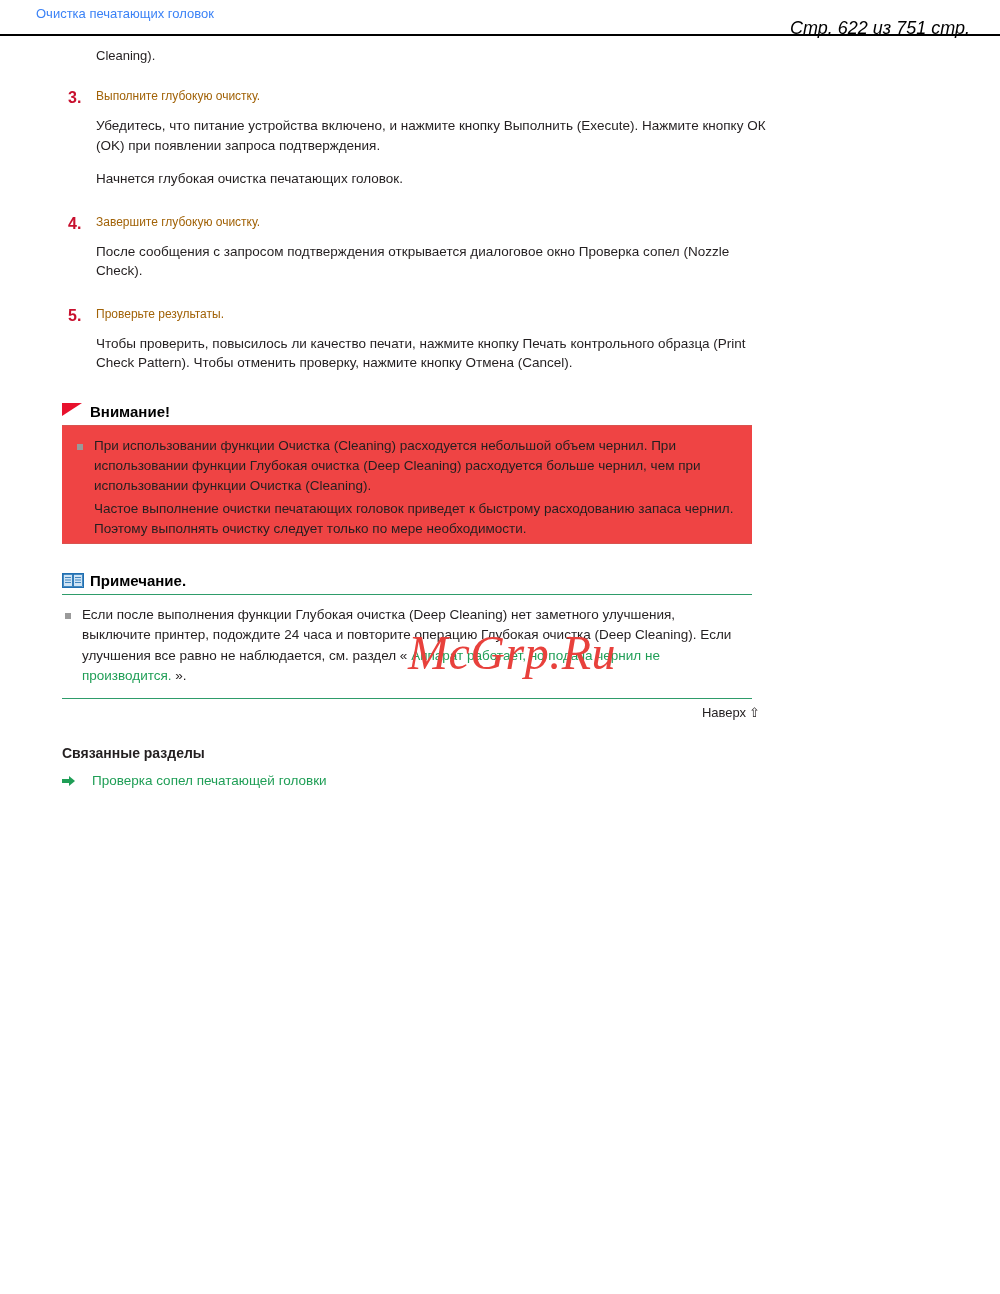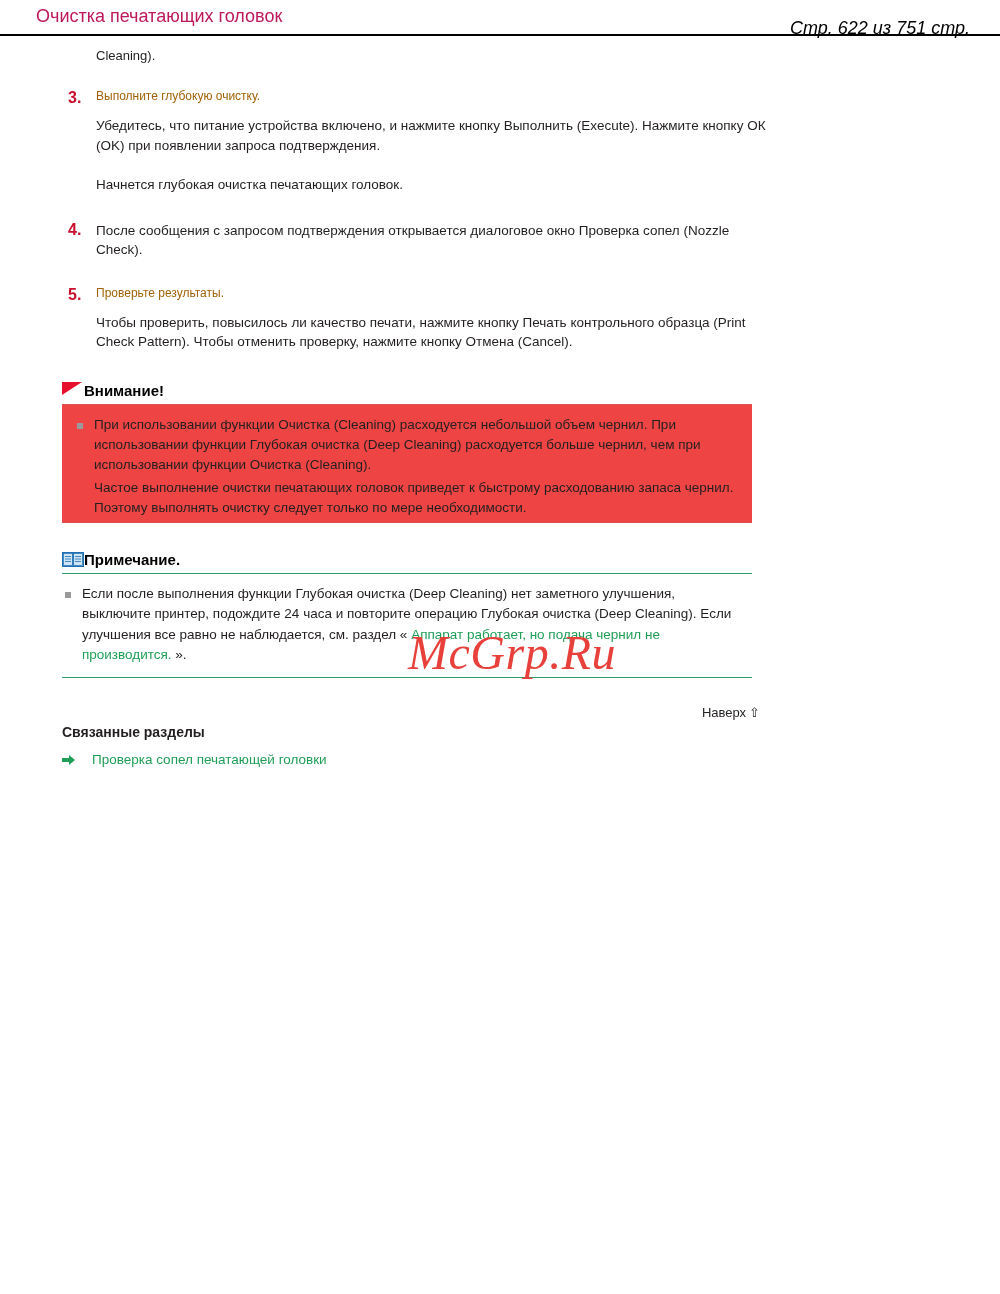--- a/index.html
+++ b/index.html
@@ -27,22 +27,22 @@
     left: 0;
     width: 1000px;
     height: 36px;
     border-bottom: 2px solid #000000;
     box-sizing: border-box;
   }
   .header-title {
     position: absolute;
     left: 36px;
     top: 6px;
-    font-size: 18px;
-    color: #be185d;
+    font-size: 13px;
+    color: #3b82f6;
     white-space: nowrap;
   }
   .header-page {
     position: absolute;
     right: 30px;
     top: 18px;
     font-size: 18px;
     font-style: italic;
     color: #000000;
     white-space: nowrap;
@@ -78,32 +78,33 @@
     line-height: 1.25;
   }
   .step-body {
     margin-top: 12px;
     font-size: 13.5px;
     line-height: 1.45;
     color: #231f20;
     max-width: 680px;
   }
   .step-body.second {
-    margin-top: 20px;
+    margin-top: 14px;
   }
   
   .notice {
     margin-top: 30px;
     margin-left: 62px;
     margin-right: 0;
     width: 690px;
   }
   .notice-head {
     display: flex;
     align-items: center;
+    gap: 6px;
     padding-bottom: 5px;
   }
   .notice-head-text {
     font-size: 15px;
     font-weight: bold;
     color: #000000;
   }
   .caution .notice-head {
     border-bottom: 1px solid #d9534f;
   }
@@ -258,20 +259,21 @@
 
     <div class="step">
       <div class="step-num">3.</div>
       <div class="step-title">Выполните глубокую очистку.</div>
       <div class="step-body">Убедитесь, что питание устройства включено, и нажмите кнопку Выполнить (Execute). Нажмите кнопку ОК (OK) при появлении запроса подтверждения.</div>
       <div class="step-body second">Начнется глубокая очистка печатающих головок.</div>
     </div>
 
     <div class="step">
       <div class="step-num">4.</div>
+      <div class="step-title">Завершите глубокую очистку.</div>
       <div class="step-body">После сообщения с запросом подтверждения открывается диалоговое окно Проверка сопел (Nozzle Check).</div>
     </div>
 
     <div class="step">
       <div class="step-num">5.</div>
       <div class="step-title">Проверьте результаты.</div>
       <div class="step-body">Чтобы проверить, повысилось ли качество печати, нажмите кнопку Печать контрольного образца (Print Check Pattern). Чтобы отменить проверку, нажмите кнопку Отмена (Cancel).</div>
     </div>
 
     <div class="notice caution">

